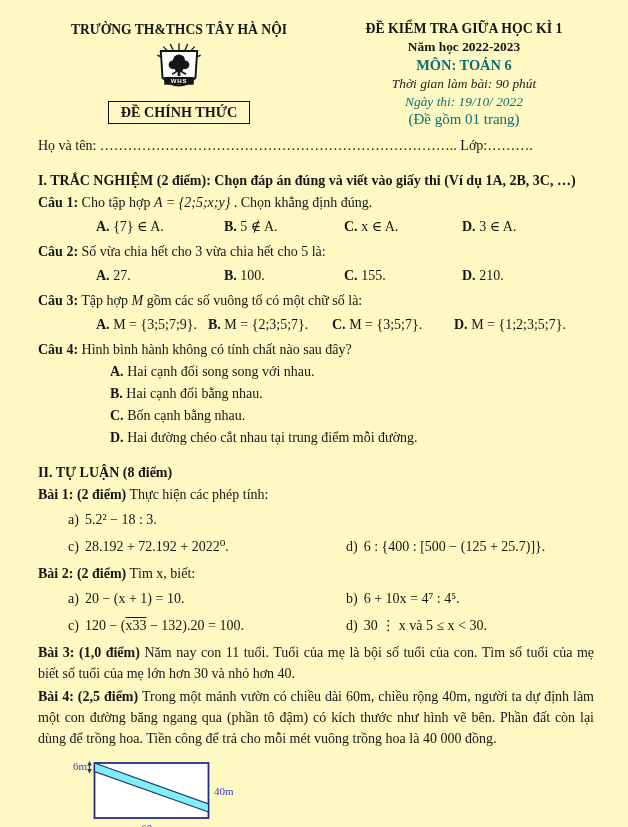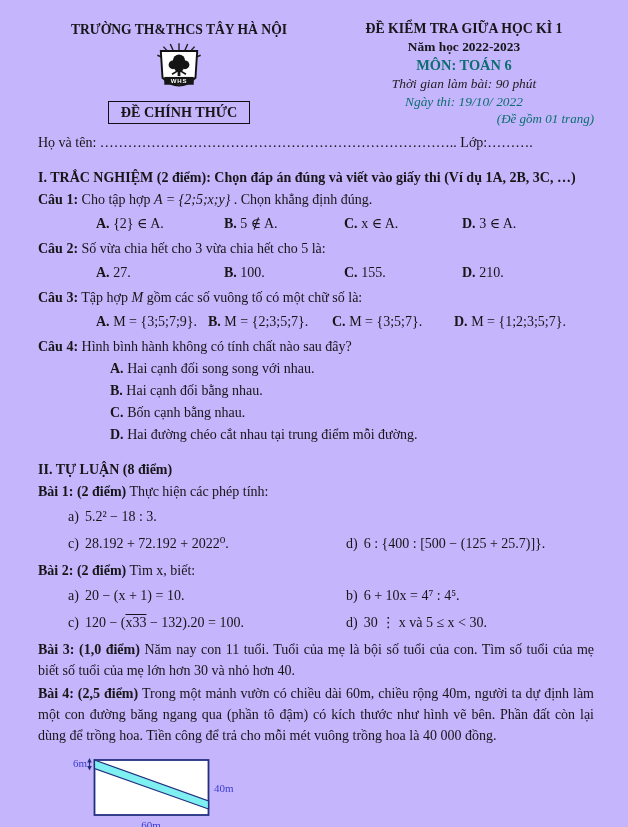--- a/index.html
+++ b/index.html
@@ -1,36 +1,36 @@
 <!DOCTYPE html>
 <html><head>
 <meta charset="utf-8">
 <style>
   html,body{margin:0;padding:0;background:#ffffff;}
   .page{
     width:628px;height:827px;box-sizing:border-box;position:relative;
-    background:#c4b5fd;overflow:hidden;
+    background:#fef9c3;overflow:hidden;
     padding:20px 34px 12px 38px;
     font-family:"Liberation Serif","DejaVu Serif",serif;
     color:#161616;font-size:14px;line-height:1.5;
   }
   
   .header{display:flex;}
   .header-left{width:282px;display:flex;flex-direction:column;align-items:center;}
   .school-name{font-weight:bold;font-size:13.6px;white-space:nowrap;}
   .logo-svg{width:52px;height:58px;margin-top:1px;}
   .official-box{border:1.8px solid #111;font-weight:bold;font-size:14.2px;
     padding:0 12px;line-height:1.45;margin-top:2px;}
   .header-right{flex:1;text-align:center;line-height:1.32;padding-left:14px;}
   .exam-title{font-weight:bold;font-size:13.8px;}
   .school-year{font-weight:bold;font-size:13.4px;}
   .subject{font-weight:bold;font-size:14.4px;color:#0c6e6e;}
   .duration{font-style:italic;font-size:13.4px;color:#1d1d1d;}
   .exam-date{font-style:italic;font-size:13.4px;color:#0c6e6e;}
-  .page-note{font-style:italic;font-size:13px;color:#0c6e6e;text-align:right;}
+  .page-note{font-size:15px;color:#0c6e6e;}
   
   .student-line{margin-top:5px;white-space:nowrap;}
   .sec-title{font-weight:bold;margin-top:14px;}
   .q-stem{margin-top:1px;}
   .q-num{font-weight:bold;text-align:center;}
   .math-i{font-style:italic;}
   .opts{display:grid;padding-left:58px;margin:3px 0 4px;}
   .opts-4a{grid-template-columns:128px 120px 118px auto;}
   .opts-4b{grid-template-columns:112px 124px 122px auto;}
   .opt-label{font-weight:bold;}
@@ -96,21 +96,21 @@
       <div class="page-note">(Đề gồm 01 trang)</div>
     </div>
   </div>
 
   <div class="student-line"><span>Họ và tên: …………………………………………………………………..</span><span> Lớp:……….</span></div>
 
   <div class="sec-title">I. TRẮC NGHIỆM (2 điểm): Chọn đáp án đúng và viết vào giấy thi (Ví dụ 1A, 2B, 3C, …)</div>
 
   <div class="q-stem"><span class="q-num">Câu 1:</span><span> Cho tập hợp </span><span class="math-i">A = {2;5;x;y}</span><span> . Chọn khẳng định đúng.</span></div>
   <div class="opts opts-4a">
-    <span class="opt"><b class="opt-label">A.</b> <span>{2} ∈ A.</span></span>
+    <span class="opt"><b class="opt-label">A.</b> <span>{7} ∈ A.</span></span>
     <span class="opt"><b class="opt-label">B.</b> <span>5 ∉ A.</span></span>
     <span class="opt"><b class="opt-label">C.</b> <span>x ∈ A.</span></span>
     <span class="opt"><b class="opt-label">D.</b> <span>3 ∈ A.</span></span>
   </div>
 
   <div class="q-stem"><span class="q-num">Câu 2:</span><span> Số vừa chia hết cho 3 vừa chia hết cho 5 là:</span></div>
   <div class="opts opts-4a">
     <span class="opt"><b class="opt-label">A.</b> <span>27.</span></span>
     <span class="opt"><b class="opt-label">B.</b> <span>100.</span></span>
     <span class="opt"><b class="opt-label">C.</b> <span>155.</span></span>

